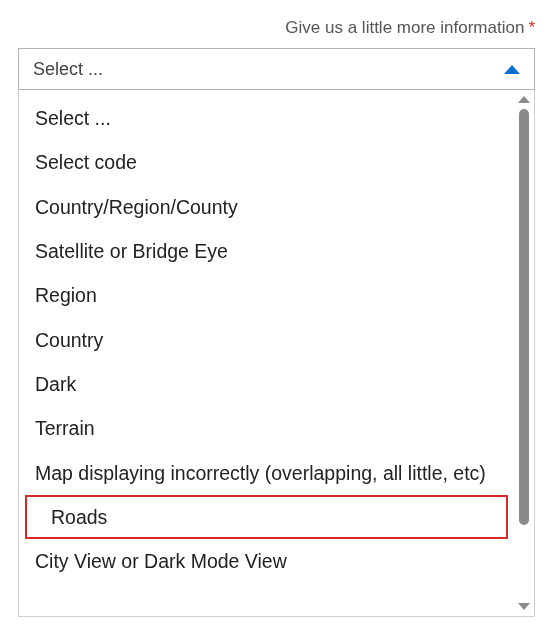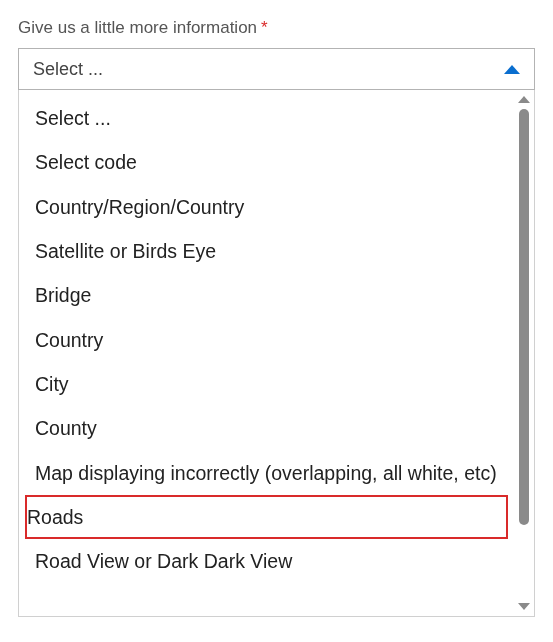--- a/index.html
+++ b/index.html
@@ -1,18 +1,19 @@
 <!DOCTYPE html>
 <html><head>
 <meta charset="utf-8">
 <style>
   * {
     box-sizing: border-box;
     margin: 0;
     padding: 0;
+    justify-content: flex-end;
   }
   body {
     font-family: "Segoe UI", -apple-system, Arial, sans-serif;
     width: 553px;
     height: 642px;
     background: #fff;
     padding: 18px 18px 0 18px;
     color: #333;
   }
   .field-label {
@@ -60,21 +61,21 @@
   .option {
     font-size: 19.5px;
     color: #222;
     padding: 9px 16px;
     line-height: 1.35;
     cursor: pointer;
   }
   .option.highlighted {
     border: 2.5px solid #d92a2a;
     margin: 0 6px;
-    padding: 7px 0;
+    padding: 7px 24px;
   }
   .scrollbar-track {
     width: 20px;
     position: relative;
     display: flex;
     flex-direction: column;
     padding: 4px 0;
   }
   .scroll-arrow {
     width: 0;
@@ -110,29 +111,29 @@
 
 <div class="select-box">
   <span class="select-value">Select ...</span>
   <span class="chevron-up"></span>
 </div>
 
 <div class="dropdown-panel">
   <div class="options-container" id="options-container">
       <div class="option">Select ...</div>
       <div class="option">Select code</div>
-      <div class="option">Country/Region/Country</div>
-      <div class="option">Satellite or Birds Eye</div>
-      <div class="option">Bridge</div>
+      <div class="option">Country/Region/County</div>
+      <div class="option">Satellite or Bridge Eye</div>
+      <div class="option">Region</div>
       <div class="option">Country</div>
-      <div class="option">City</div>
-      <div class="option">County</div>
-      <div class="option">Map displaying incorrectly (overlapping, all white, etc)</div>
+      <div class="option">Dark</div>
+      <div class="option">Terrain</div>
+      <div class="option">Map displaying incorrectly (overlapping, all little, etc)</div>
       <div class="option highlighted">Roads</div>
-      <div class="option">Road View or Dark Dark View</div>
+      <div class="option">City View or Dark Mode View</div>
     </div>
   <div class="scrollbar-track">
     <div class="scroll-arrow up"></div>
     <div class="scroll-thumb"></div>
     <div class="scroll-gap"></div>
     <div class="scroll-arrow down"></div>
   </div>
 </div>
 
 </body></html>

